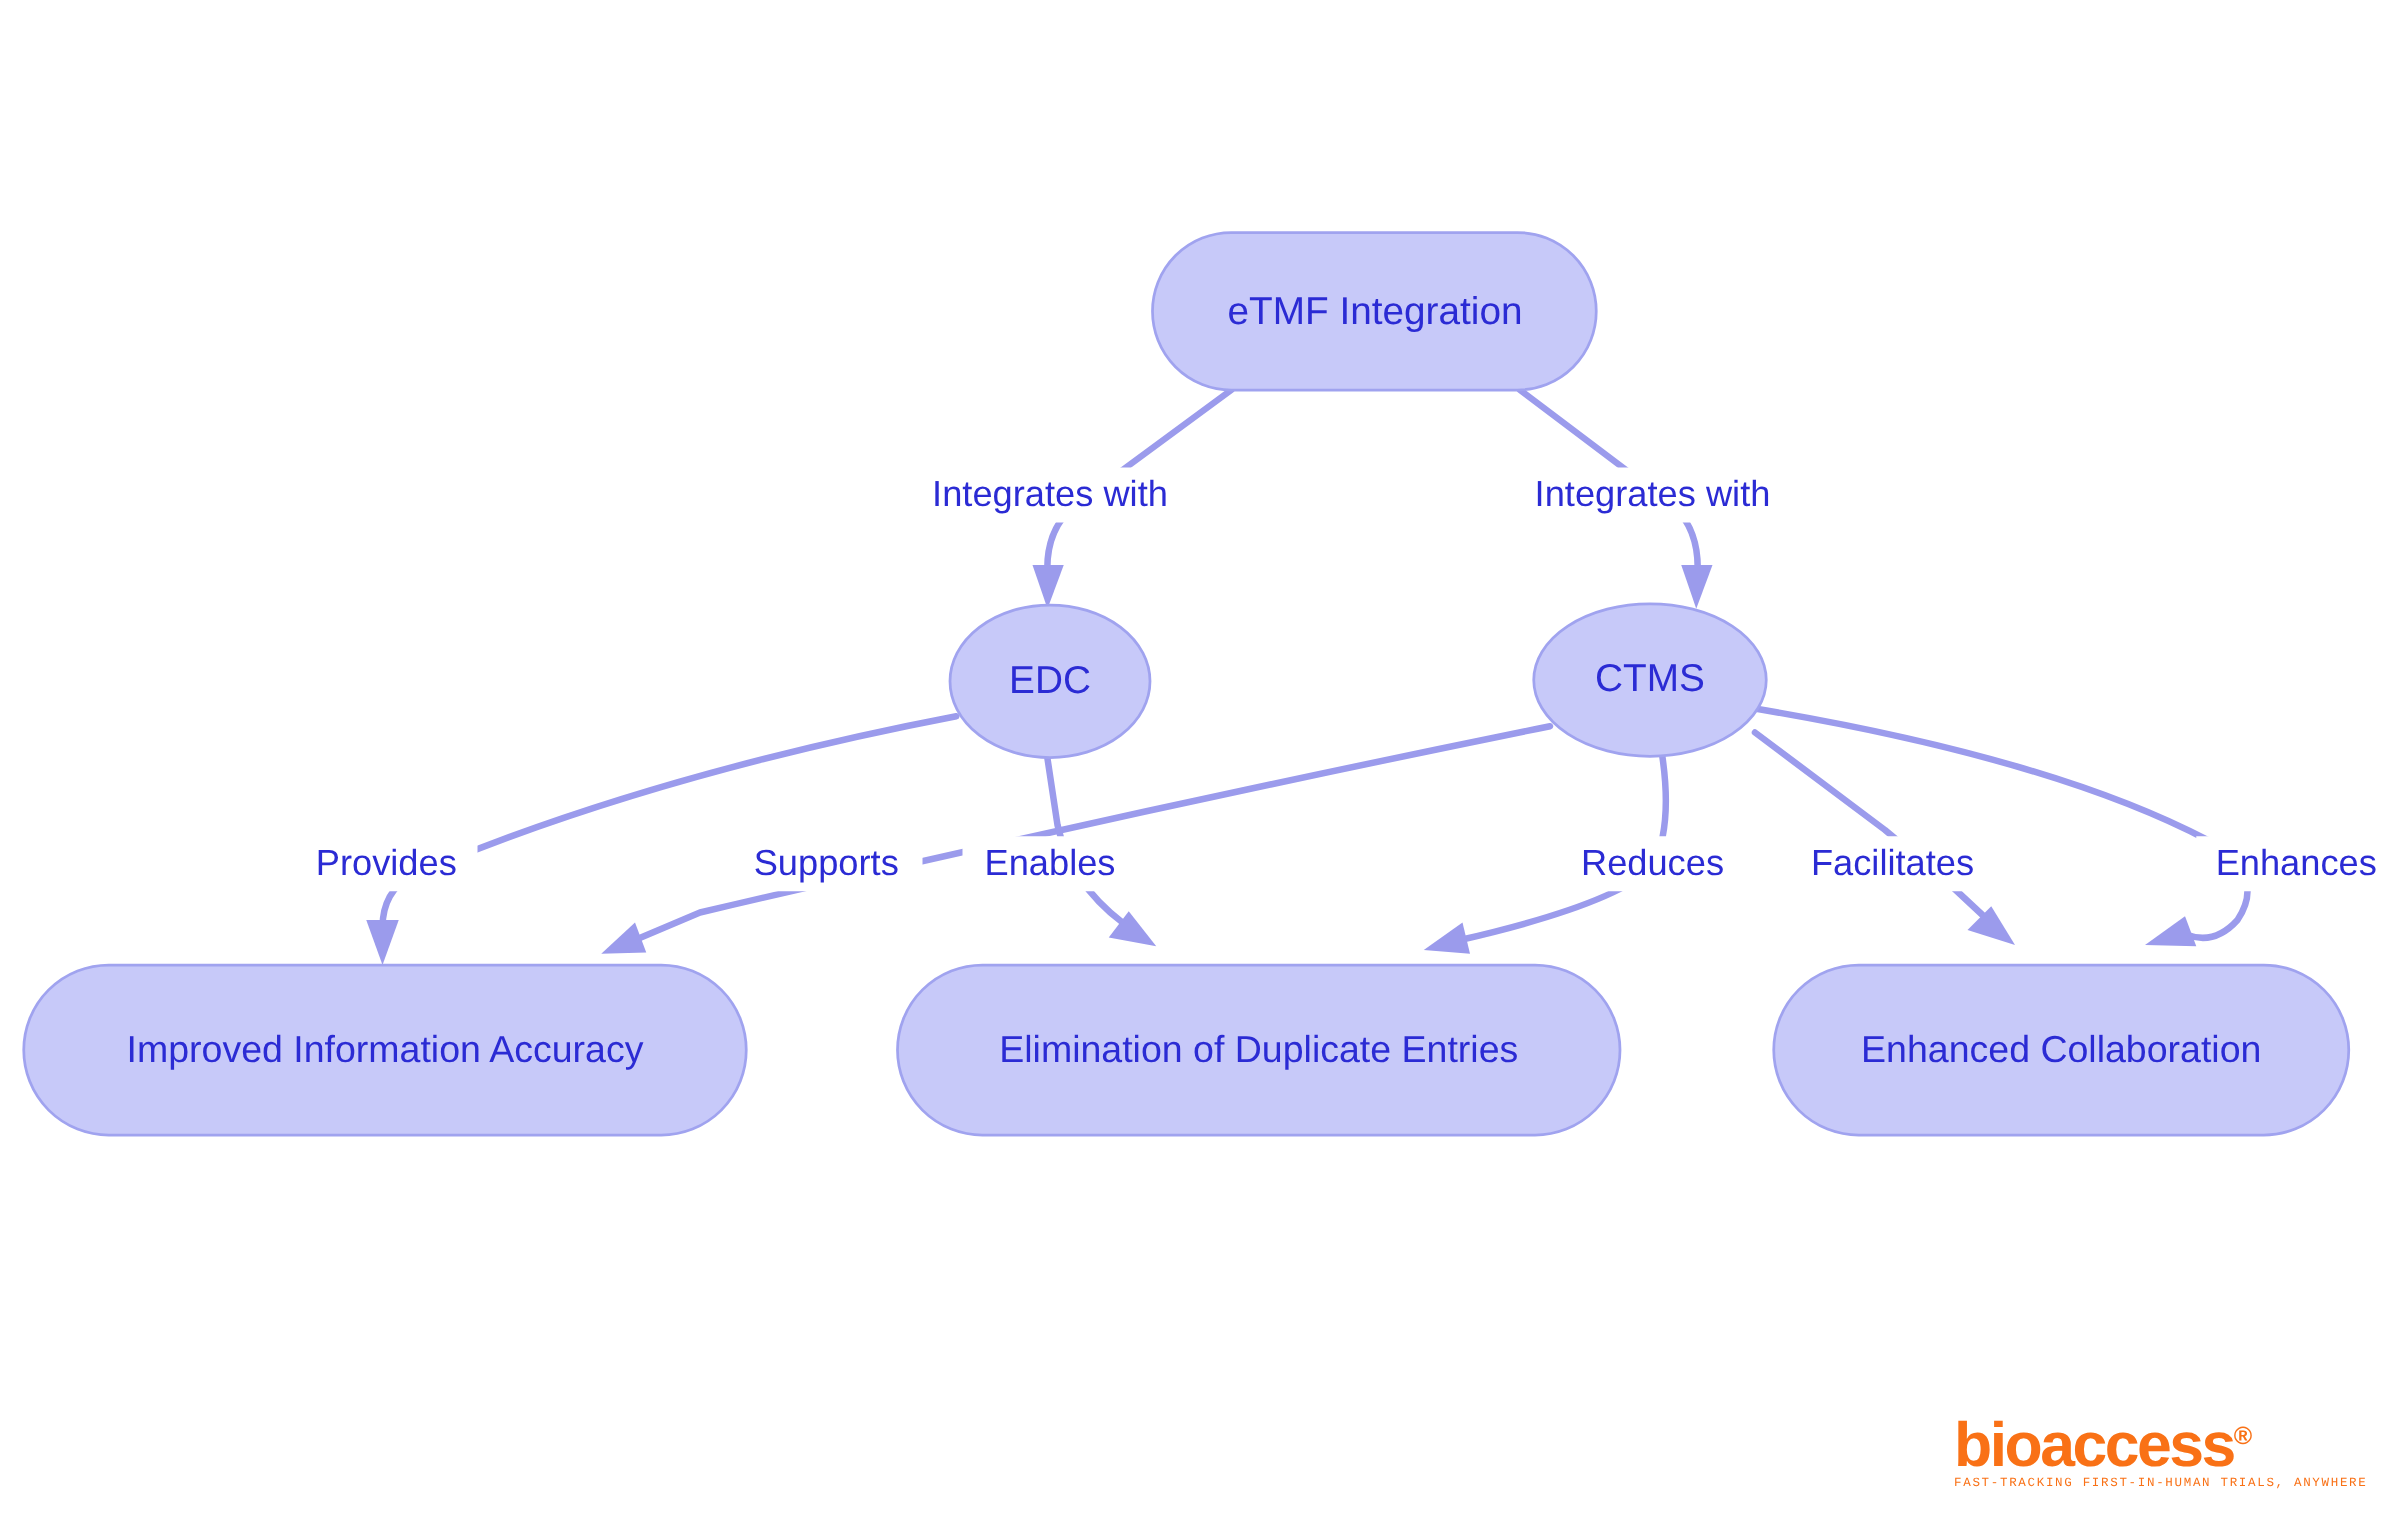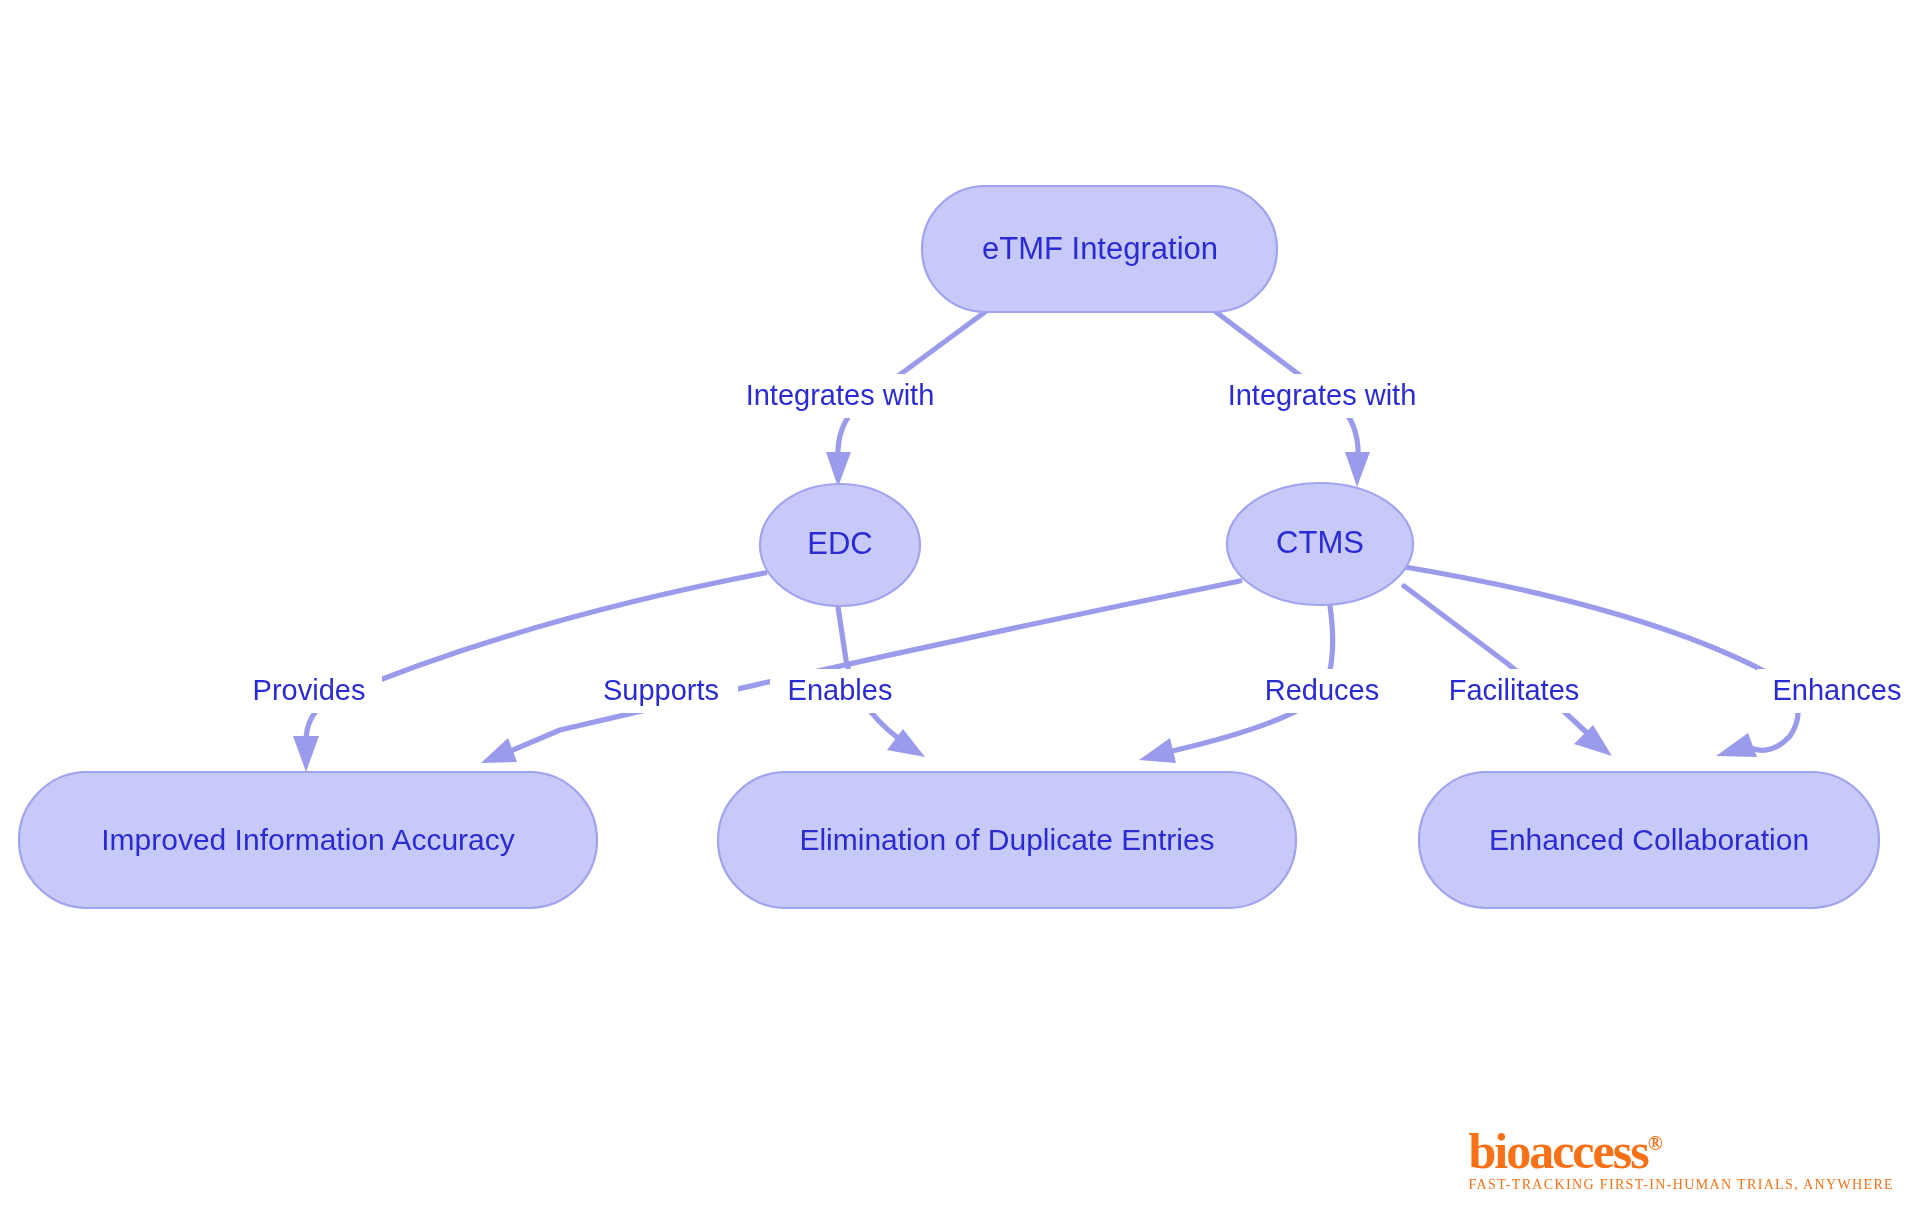--- a/index.html
+++ b/index.html
@@ -66,38 +66,38 @@
 
   
   #brand-logo {
     position: absolute;
     right: 26px;
     bottom: 22px;
     text-align: left;
     user-select: none;
   }
   #brand-wordmark {
-    font-family: Liberation Serif, serif;
+    font-family: Liberation Sans, sans-serif;
     font-weight: bold;
     font-size: 50px;
     letter-spacing: -2.0px;
     color: #f97116;
     line-height: 0.95;
     position: relative;
     display: inline-block;
   }
   #brand-reg {
     font-size: 20px;
     vertical-align: super;
     letter-spacing: 0;
     font-weight: bold;
   }
   #brand-tagline {
-    font-family: Liberation Serif, serif;
-    font-size: 14px;
+    font-family: Liberation Mono, monospace;
+    font-size: 10px;
     letter-spacing: 1.35px;
     color: #f97116;
     margin-top: 2px;
     white-space: nowrap;
     font-weight: normal;
   }
 </style>
 </head>
 <body>
 

